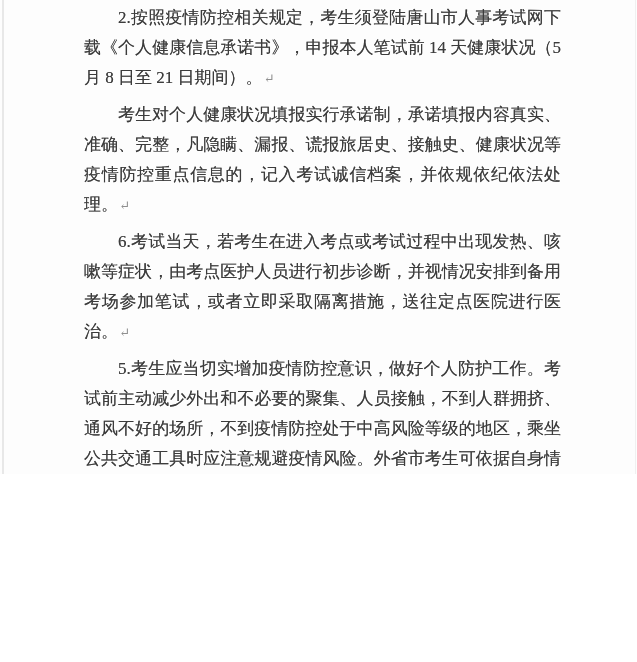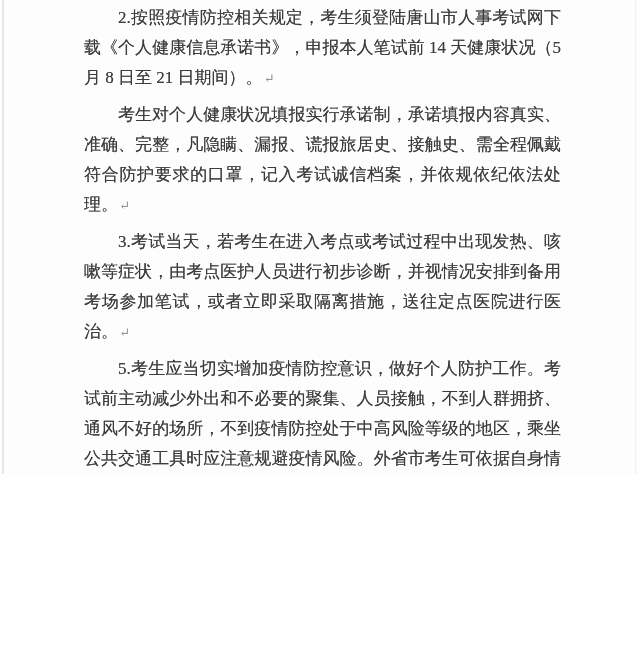--- a/index.html
+++ b/index.html
@@ -61,21 +61,21 @@
 </head>
 <body>
 
 <div class="page">
   <div class="edge-left"></div>
   <div class="edge-right"></div>
 
   <div class="content">
     <p class="para"><span class="para-text">2.按照疫情防控相关规定，考生须登陆唐山市人事考试网下载《个人健康信息承诺书》，申报本人笔试前 14 天健康状况（5 月 8 日至 21 日期间）。</span><span class="end-mark">↵</span></p>
 
-    <p class="para"><span class="para-text">考生对个人健康状况填报实行承诺制，承诺填报内容真实、准确、完整，凡隐瞒、漏报、谎报旅居史、接触史、需全程佩戴符合防护要求的口罩，记入考试诚信档案，并依规依纪依法处理。</span><span class="end-mark">↵</span></p>
+    <p class="para"><span class="para-text">考生对个人健康状况填报实行承诺制，承诺填报内容真实、准确、完整，凡隐瞒、漏报、谎报旅居史、接触史、健康状况等疫情防控重点信息的，记入考试诚信档案，并依规依纪依法处理。</span><span class="end-mark">↵</span></p>
 
 
-    <p class="para"><span class="para-text">3.考试当天，若考生在进入考点或考试过程中出现发热、咳嗽等症状，由考点医护人员进行初步诊断，并视情况安排到备用考场参加笔试，或者立即采取隔离措施，送往定点医院进行医治。</span><span class="end-mark">↵</span></p>
+    <p class="para"><span class="para-text">6.考试当天，若考生在进入考点或考试过程中出现发热、咳嗽等症状，由考点医护人员进行初步诊断，并视情况安排到备用考场参加笔试，或者立即采取隔离措施，送往定点医院进行医治。</span><span class="end-mark">↵</span></p>
 
 
     <p class="para"><span class="para-text">5.考生应当切实增加疫情防控意识，做好个人防护工作。考试前主动减少外出和不必要的聚集、人员接触，不到人群拥挤、通风不好的场所，不到疫情防控处于中高风险等级的地区，乘坐公共交通工具时应注意规避疫情风险。外省市考生可依据自身情况提前做好来唐山准备，考试期间需入住宾馆的，请选择有资质</span></p>
   </div>
 </div>
 
 </body></html>

